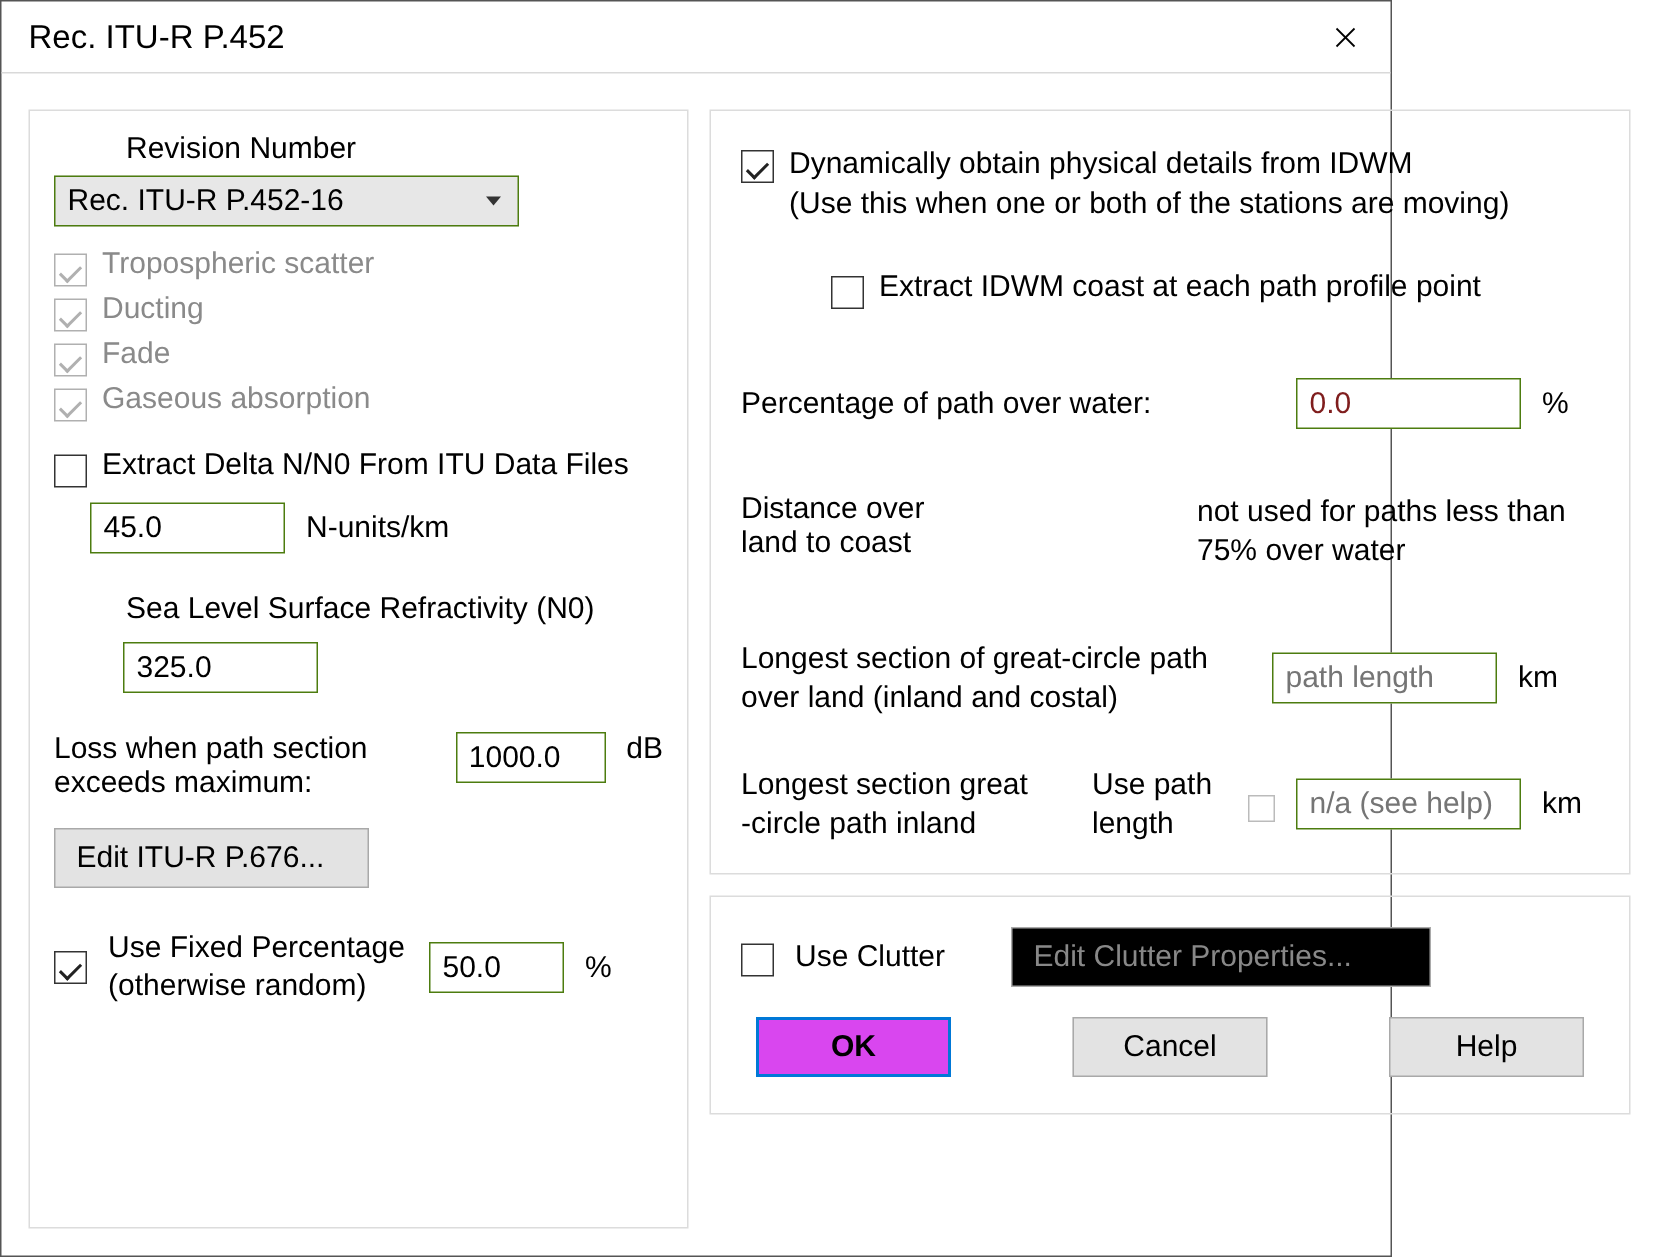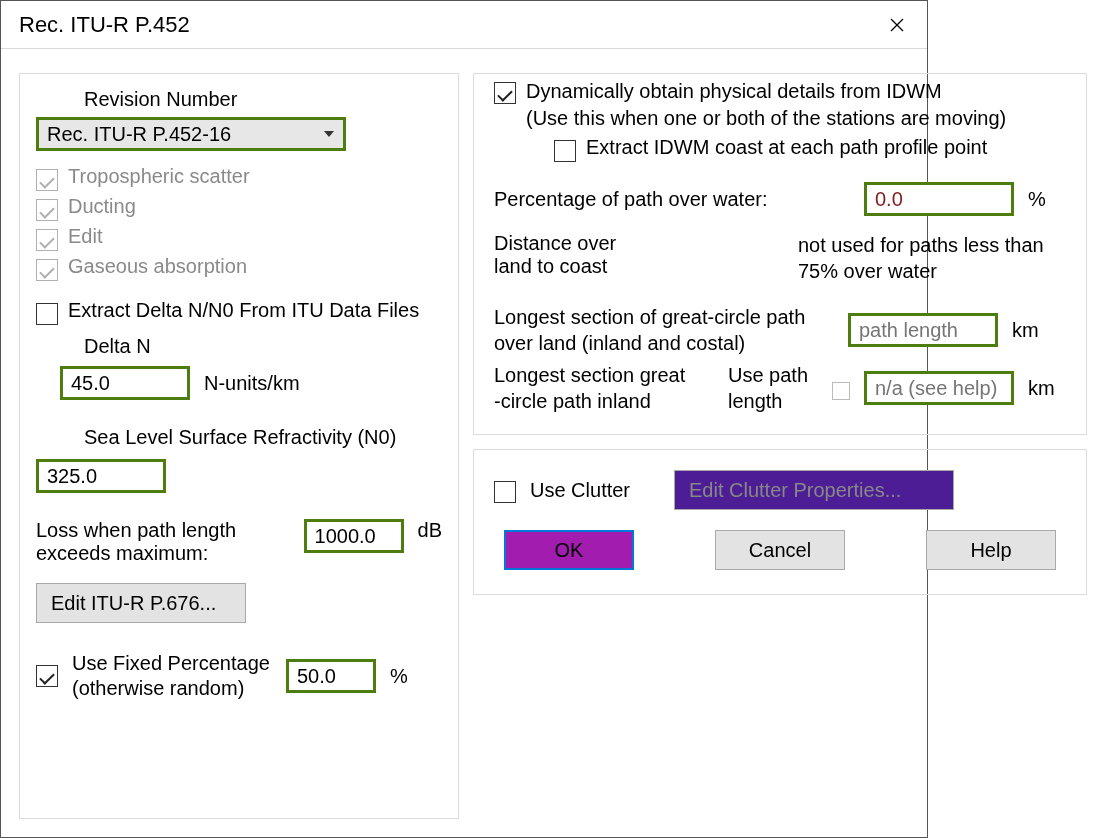--- a/index.html
+++ b/index.html
@@ -51,32 +51,33 @@
   }
 
   .right-col {
     flex: 1;
     display: flex;
     flex-direction: column;
     gap: 14px;
   }
   .right-panel {
     border: 1px solid #dcdcdc;
-    padding: 4px 20px 20px 20px;
-    display: flex;
-    flex-direction: column;
+    padding: 22px 20px 20px 20px;
+    display: flex;
+    flex-direction: column;
+    gap: 26px;
   }
   .right-panel.bottom { padding: 20px 20px 24px 20px; gap: 20px; }
 
   .label { font-size: 20px; margin-left: 48px; }
 
   select, input[type="text"] {
     font-family: inherit;
     font-size: 20px;
-    border: 3px solid #4d7c0f;
+    border: 1px solid #4d7c0f;
     background: #fff;
     padding: 2px 8px;
     height: 34px;
   }
   select.combo {
     width: 310px;
     background: #e7e7e7;
     appearance: none;
     padding-right: 30px;
     position: relative;
@@ -129,22 +130,22 @@
 
   .btn {
     border: 1px solid #a9a9a9;
     background: #e3e3e3;
     font-family: inherit;
     font-size: 20px;
     padding: 6px 18px;
     height: 40px;
     text-align: center;
   }
-  .btn.default { border: 2px solid #0078d7; background: #a21caf; }
-  .btn.disabled { color: #888; background: #4c1d95; }
+  .btn.default { border: 2px solid #0078d7; background: #d946ef; font-weight: bold; }
+  .btn.disabled { color: #888; background: #000000; }
   .sm-chk { width: 18px; height:18px; border:1px solid #777; margin-top:6px;}
 
   .r-row {
     display: flex;
     align-items: center;
     gap: 14px;
   }
   .r-label { flex: 1; }
   .r-input { width: 150px; }
   .r-unit { width: 38px; }
@@ -186,45 +187,44 @@
       <div class="chk-row">
         <div class="chk disabled checked"></div>
         <span class="disabled-text">Tropospheric scatter</span>
       </div>
       <div class="chk-row">
         <div class="chk disabled checked"></div>
         <span class="disabled-text">Ducting</span>
       </div>
       <div class="chk-row">
         <div class="chk disabled checked"></div>
-        <span class="disabled-text">Edit</span>
+        <span class="disabled-text">Fade</span>
       </div>
       <div class="chk-row" style="margin-bottom:18px">
         <div class="chk disabled checked"></div>
         <span class="disabled-text">Gaseous absorption</span>
       </div>
 
       <div class="chk-row" style="margin-bottom:10px">
         <div class="chk"></div>
         <span>Extract Delta N/N0 From ITU Data Files</span>
       </div>
 
-      <div class="label" style="margin-bottom:8px">Delta N</div>
       <div class="field-row" style="margin-left:24px; margin-bottom:26px">
         <input type="text" style="width: 130px;" value="45.0">
         <span class="unit">N-units/km</span>
       </div>
 
       <div class="label" style="margin-bottom:10px">Sea Level Surface Refractivity (N0)</div>
-      <div class="field-row" style="margin-bottom:26px">
+      <div class="field-row" style="margin-left:46px; margin-bottom:26px">
         <input type="text" style="width: 130px;" value="325.0">
       </div>
 
       <div class="field-row" style="align-items:flex-start; margin-bottom:18px">
-        <span style="width:260px">Loss when path length exceeds maximum:</span>
+        <span style="width:260px">Loss when path section exceeds maximum:</span>
         <input type="text" style="width: 100px;" value="1000.0">
         <span class="unit">dB</span>
       </div>
 
       <button class="btn" style="width:210px; text-align:left; padding-left:14px; margin-bottom:28px">Edit ITU-R P.676...</button>
 
       <div class="field-row" style="align-items:center">
         <div class="chk checked" style="margin-top:0"></div>
         <span style="width:200px; line-height:1.25">Use Fixed Percentage (otherwise random)</span>
         <input type="text" style="width: 90px;" value="50.0">

